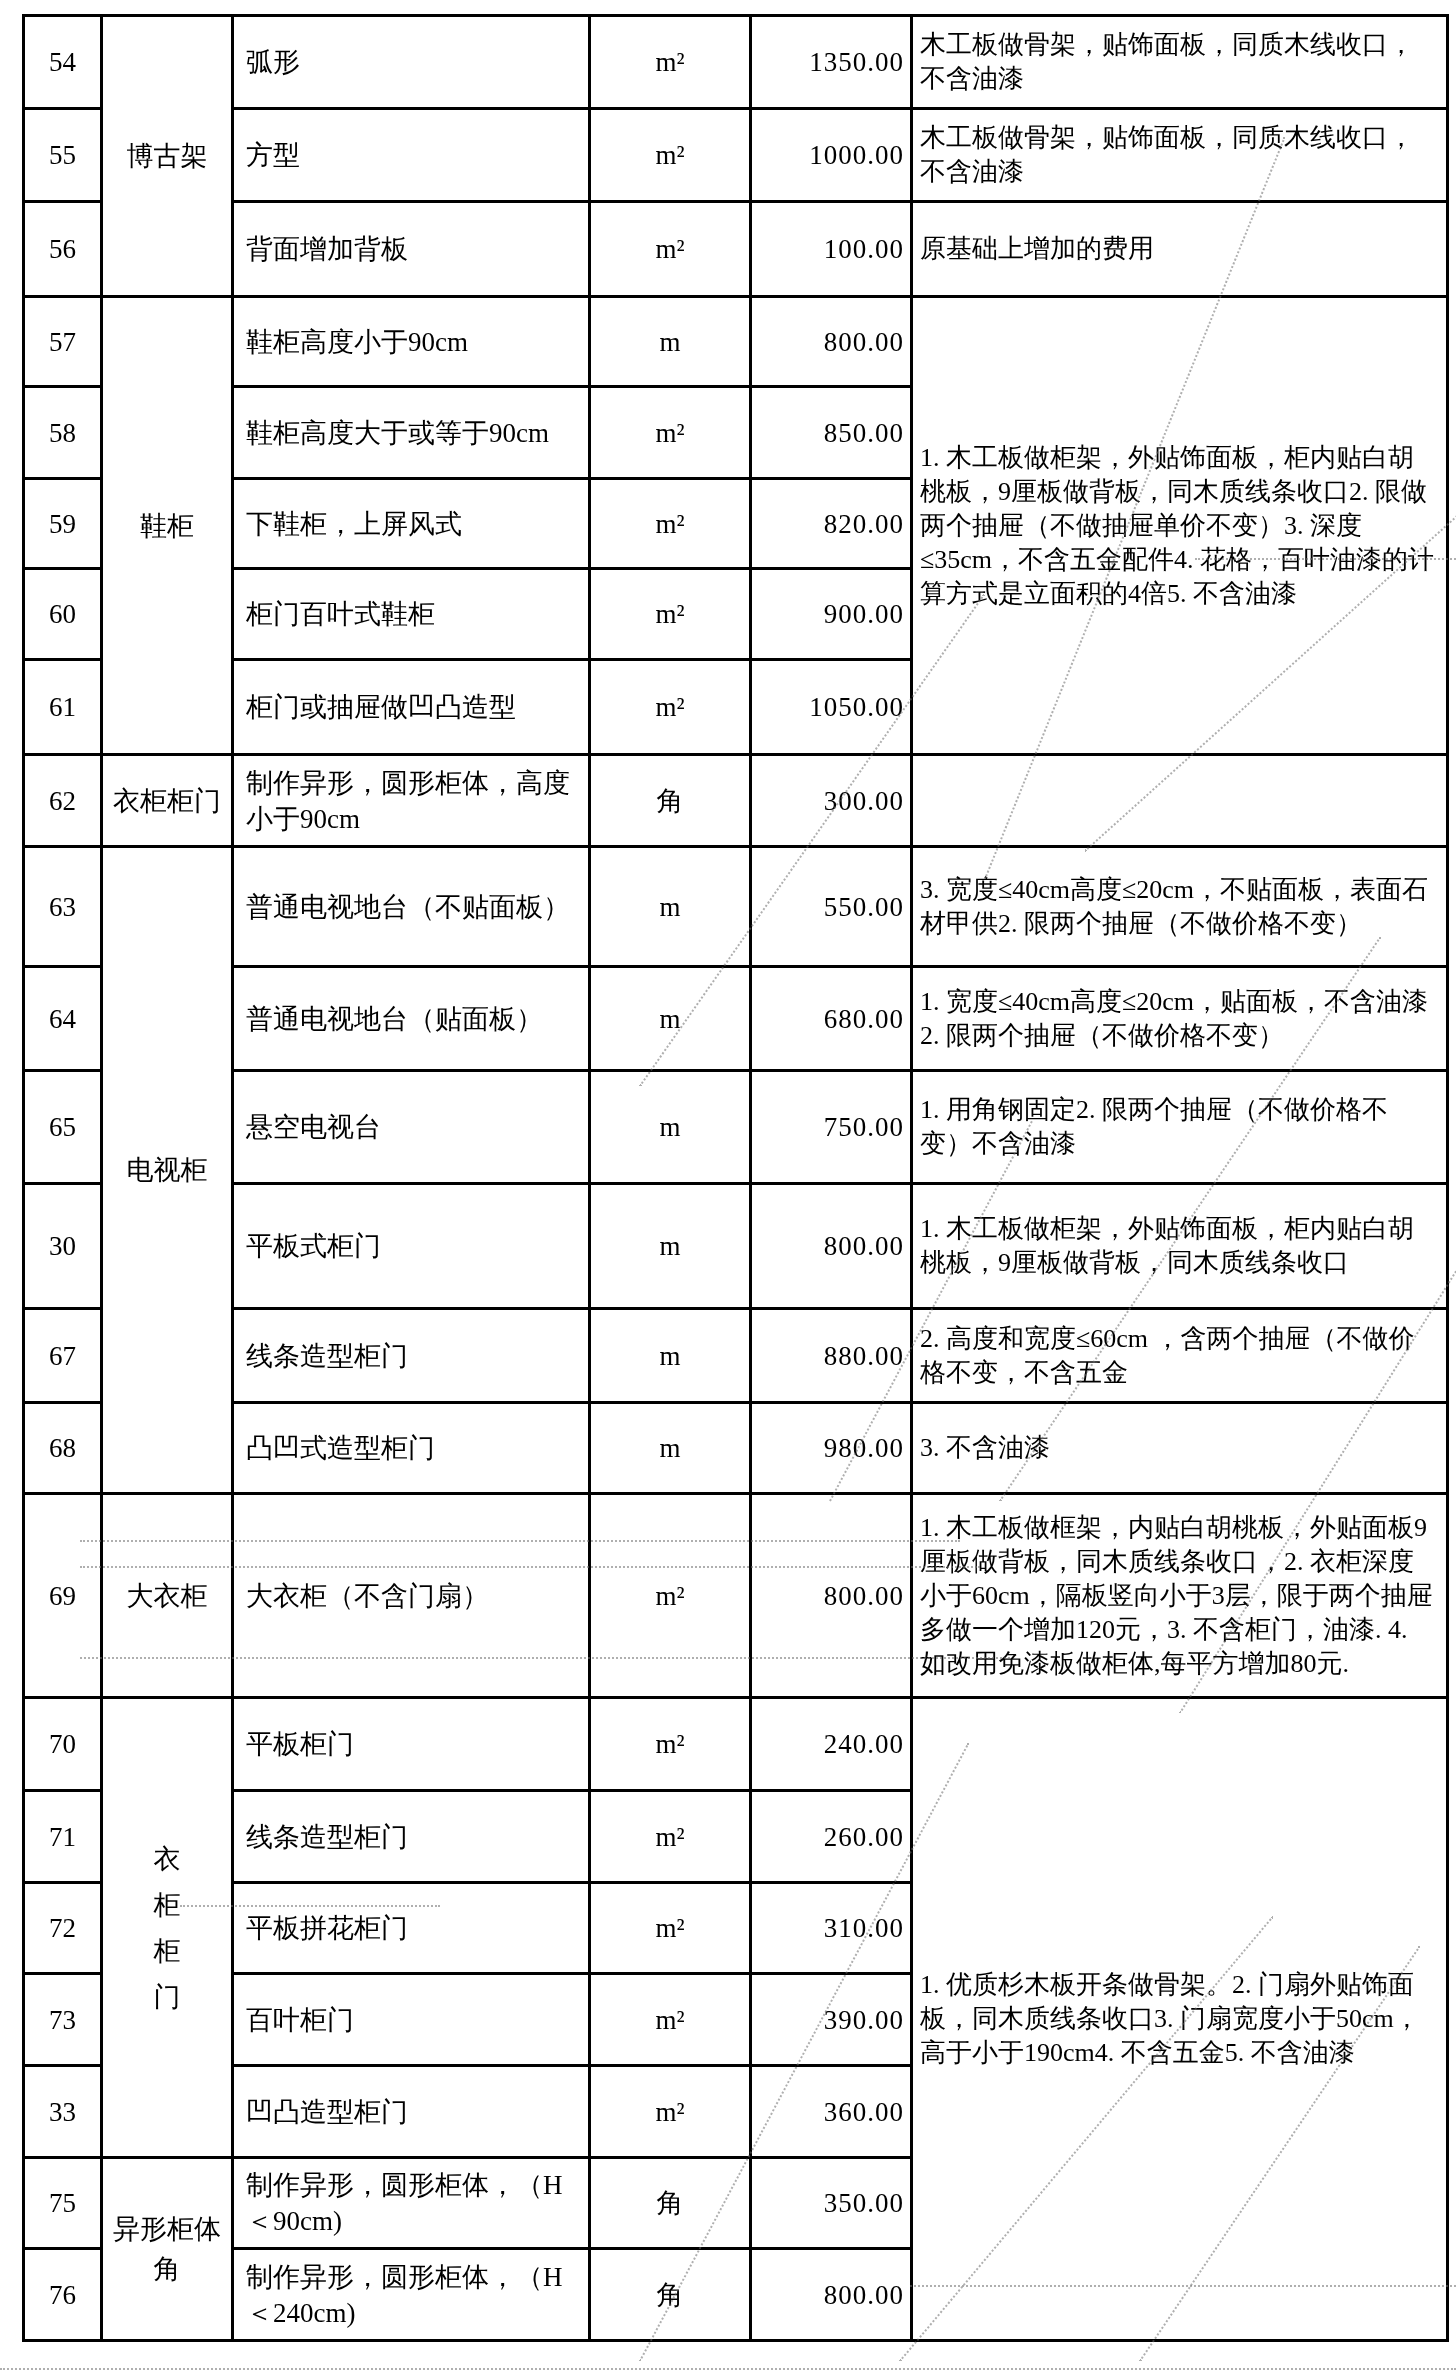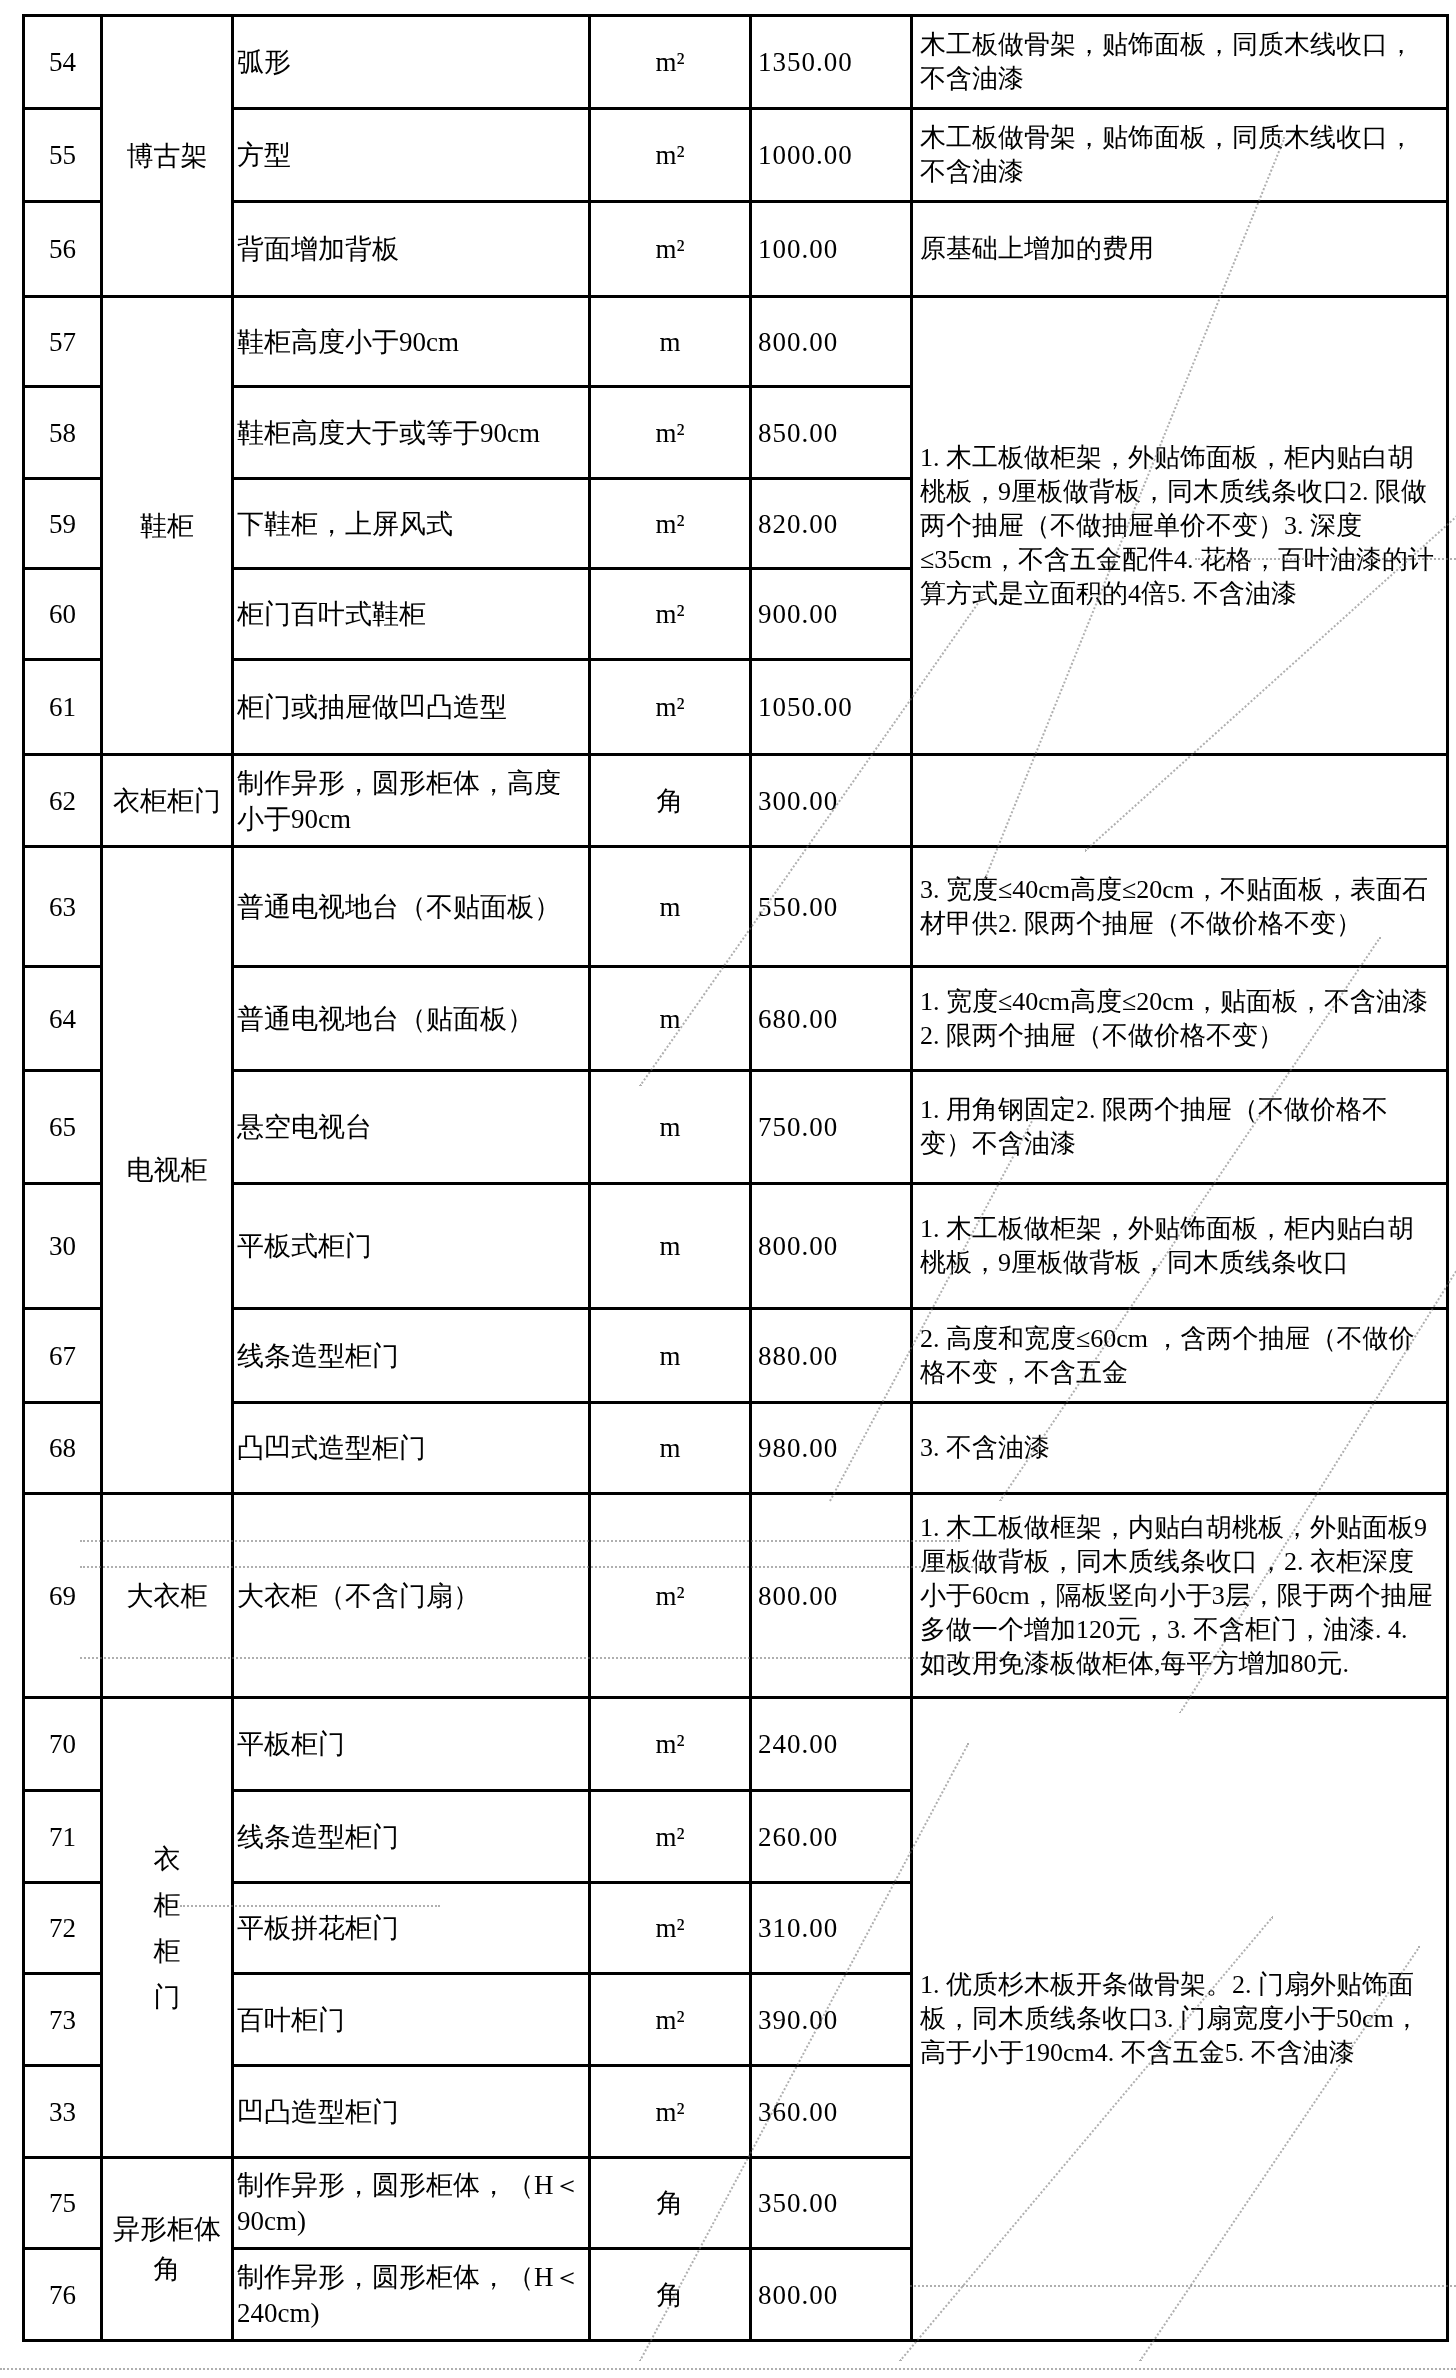--- a/index.html
+++ b/index.html
@@ -16,23 +16,23 @@
   td{
     border:3px solid #000;
     font-size:27px;line-height:36px;
     vertical-align:middle;
     overflow:hidden;
     padding:2px 6px;
   }
   td.no{text-align:center;}
   td.cat{text-align:center;line-height:40px;padding:2px 8px;}
   td.cat.vert{padding:0 50px;word-break:break-all;line-height:46px;}
-  td.item{text-align:left;padding-left:3px;}
+  td.item{text-align:left;padding-left:12px;}
   td.unit{text-align:center;}
-  td.price-cell{text-align:left;letter-spacing:1px;margin-left:11px;}
+  td.price-cell{text-align:right;letter-spacing:1px;margin-left:11px;}
   td.note{
     text-align:left;font-size:26px;line-height:34px;padding:4px 7px;
   }
   
   .dot-d,.dot-h{
     position:absolute;border-top:2px dotted #6e6e6e;opacity:.55;
     transform-origin:left center;pointer-events:none;
   }
 </style>
 </head>

